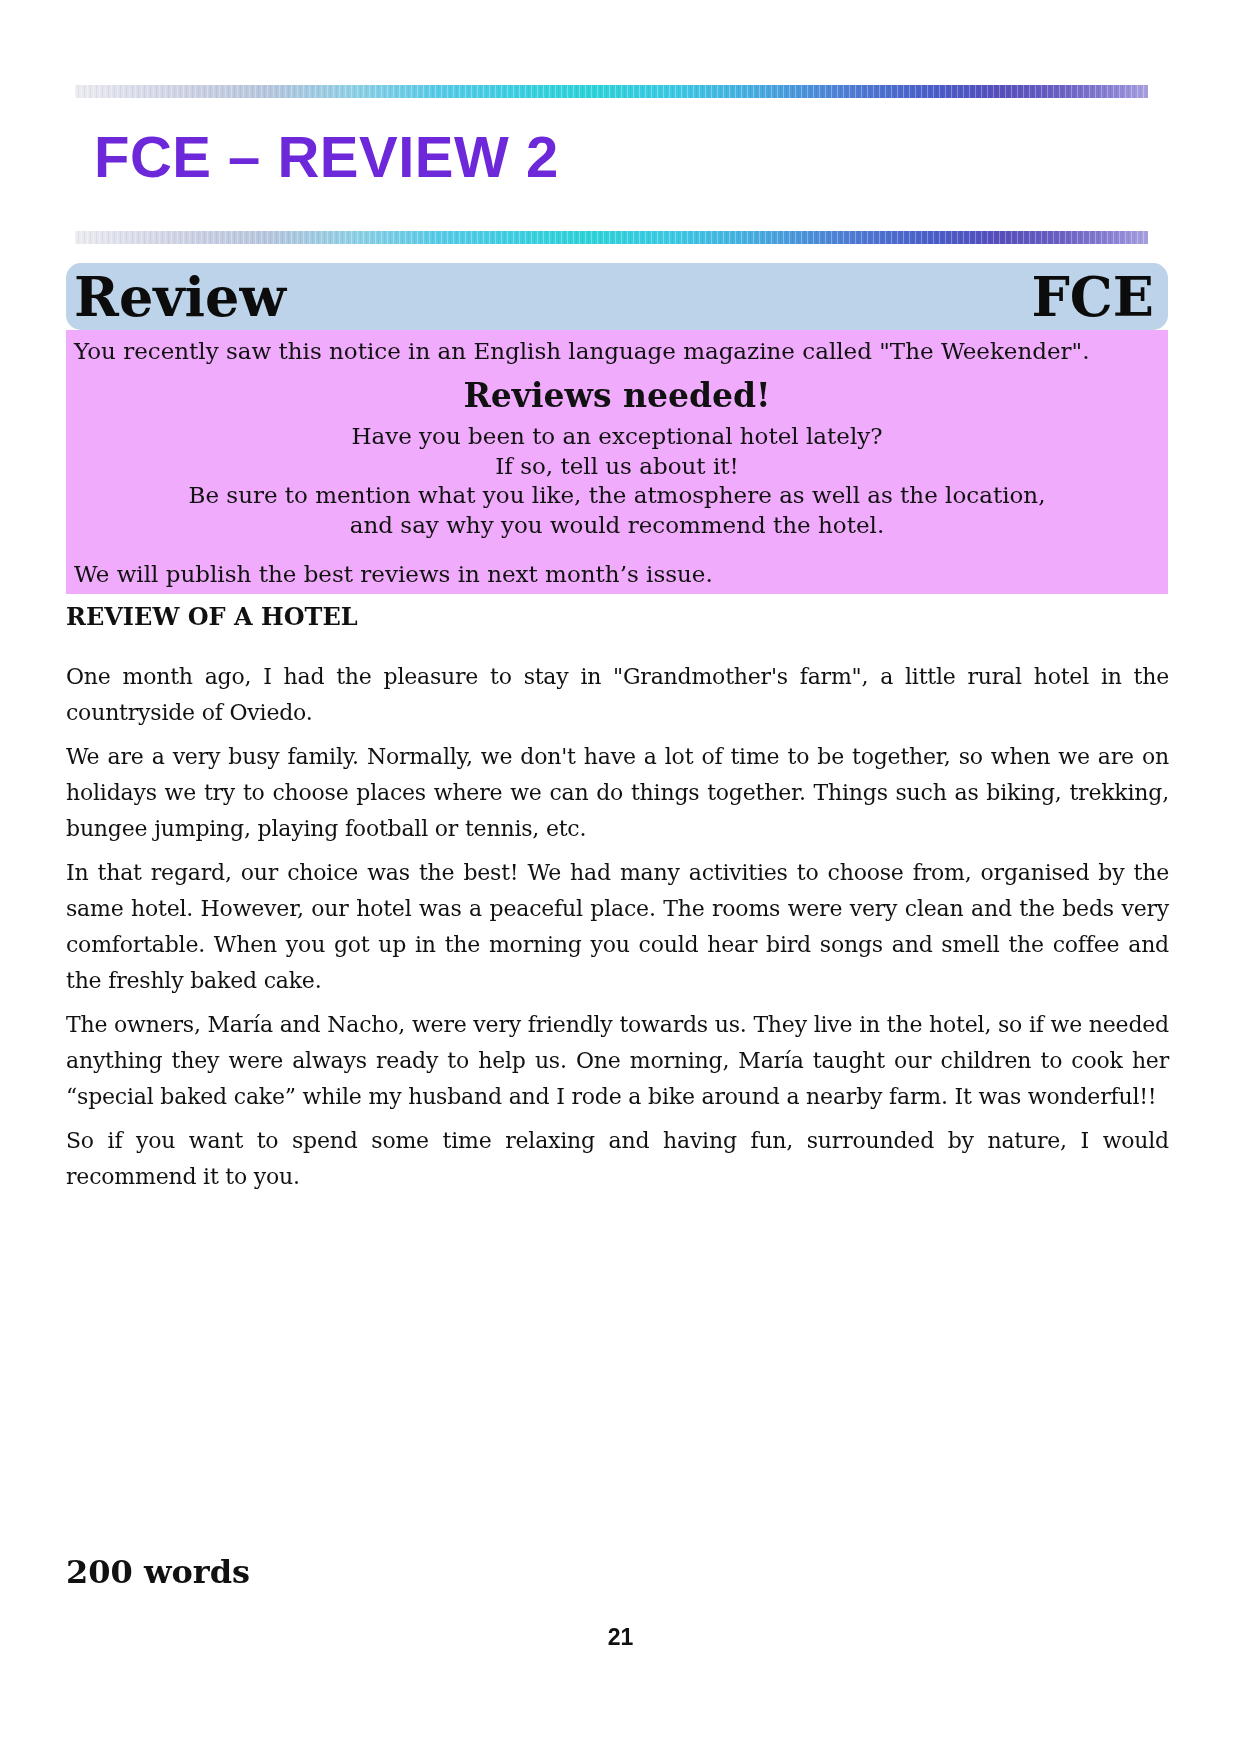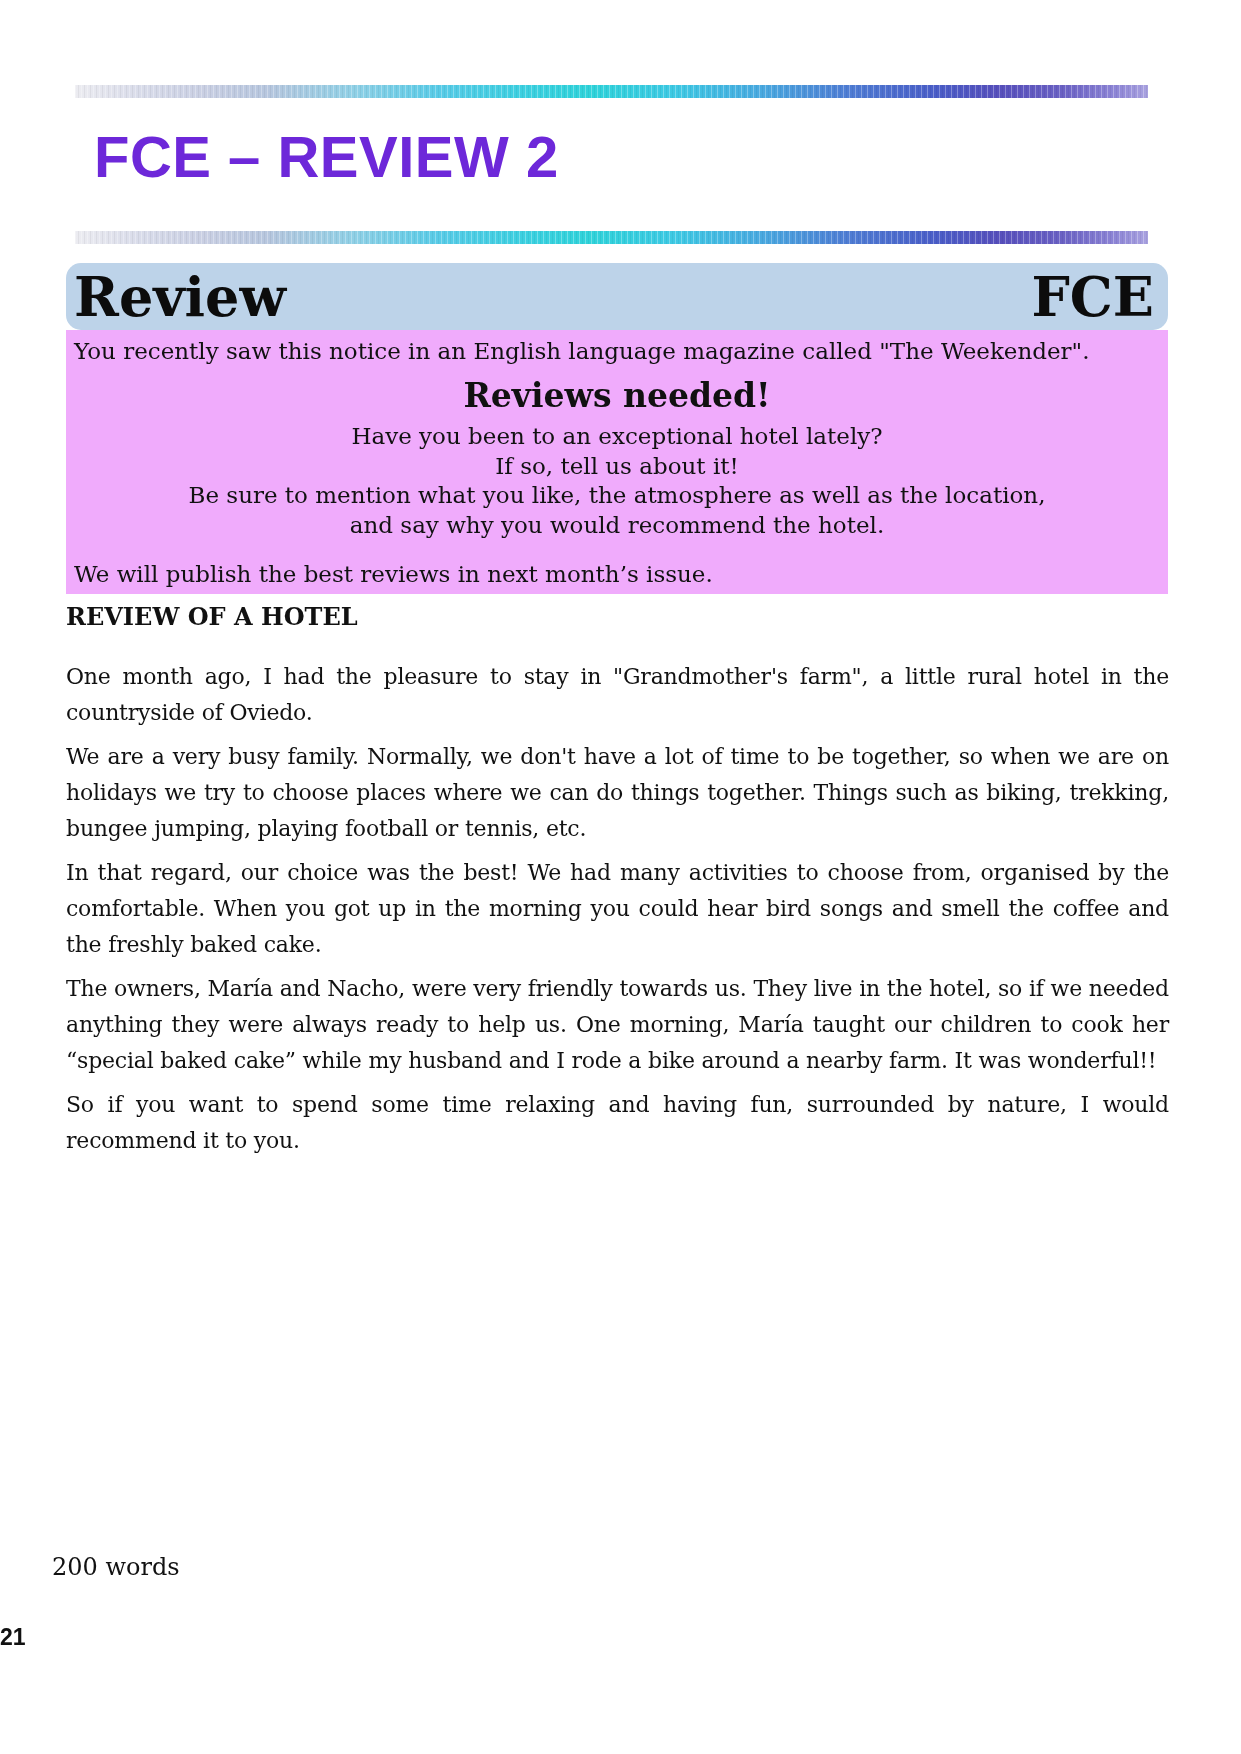--- a/index.html
+++ b/index.html
@@ -53,24 +53,24 @@
   .notice-footer { margin-top:20px; text-align:left; font-size:23px; line-height:28px; }
   .essay { position:absolute; left:66px; top:602px; width:1103px; }
   .essay h2 {
     margin:0 0 12px 0; font-size:24px; font-weight:bold; line-height:30px;
   }
   .jpara { margin:0 0 8px 0; font-size:22px; line-height:36px; letter-spacing:-0.2px; }
   .jpara.first { margin-top:27px; }
   .jpara .jline { text-align:justify; text-align-last:justify; }
   .jpara .jline:last-child { text-align-last:left; }
   .word-count {
-    position:absolute; left:52px; top:1553px; font-size:24px; line-height:1.2;
+    position:absolute; left:66px; top:1553px; font-size:32px; line-height:1.2;font-weight:bold;
   }
   .page-number {
-    position:absolute; left:0; top:1624px; width:1241px; 
+    position:absolute; left:0; top:1624px; width:1241px; text-align:center;
     font-family:"Liberation Sans", sans-serif; font-weight:bold; font-size:23px;
   }
 </style>
 </head>
 <body>
 
 <div>
 
   <div class="grad-bar bar-top"></div>
 
@@ -101,20 +101,21 @@
         <div class="jline">One month ago, I had the pleasure to stay in "Grandmother's farm", a little rural hotel in the</div>
         <div class="jline">countryside of Oviedo.</div>
       </div>
     <div class="jpara">
         <div class="jline">We are a very busy family. Normally, we don't have a lot of time to be together, so when we are on</div>
         <div class="jline">holidays we try to choose places where we can do things together. Things such as biking, trekking,</div>
         <div class="jline">bungee jumping, playing football or tennis,  etc.</div>
       </div>
     <div class="jpara">
         <div class="jline">In that regard, our choice was the best! We had many activities to choose from, organised by the</div>
+        <div class="jline">same hotel. However, our hotel was a peaceful place. The rooms were very clean and the beds very</div>
         <div class="jline">comfortable. When you got up in the morning you could hear bird songs and smell the coffee and</div>
         <div class="jline">the freshly baked cake.</div>
       </div>
     <div class="jpara">
         <div class="jline">The owners, María and Nacho, were very friendly towards us. They live in the hotel, so if we needed</div>
         <div class="jline">anything they were always ready to help us. One morning, María taught our children to cook her</div>
         <div class="jline">“special baked cake” while my husband and I rode a bike around a nearby farm. It was wonderful!!</div>
       </div>
     <div class="jpara">
         <div class="jline">So if you want to spend some time relaxing and having fun, surrounded by nature, I would</div>

